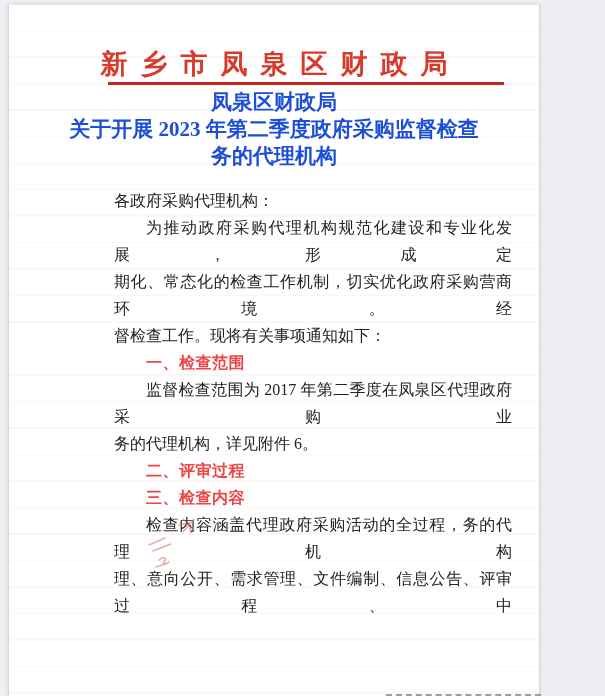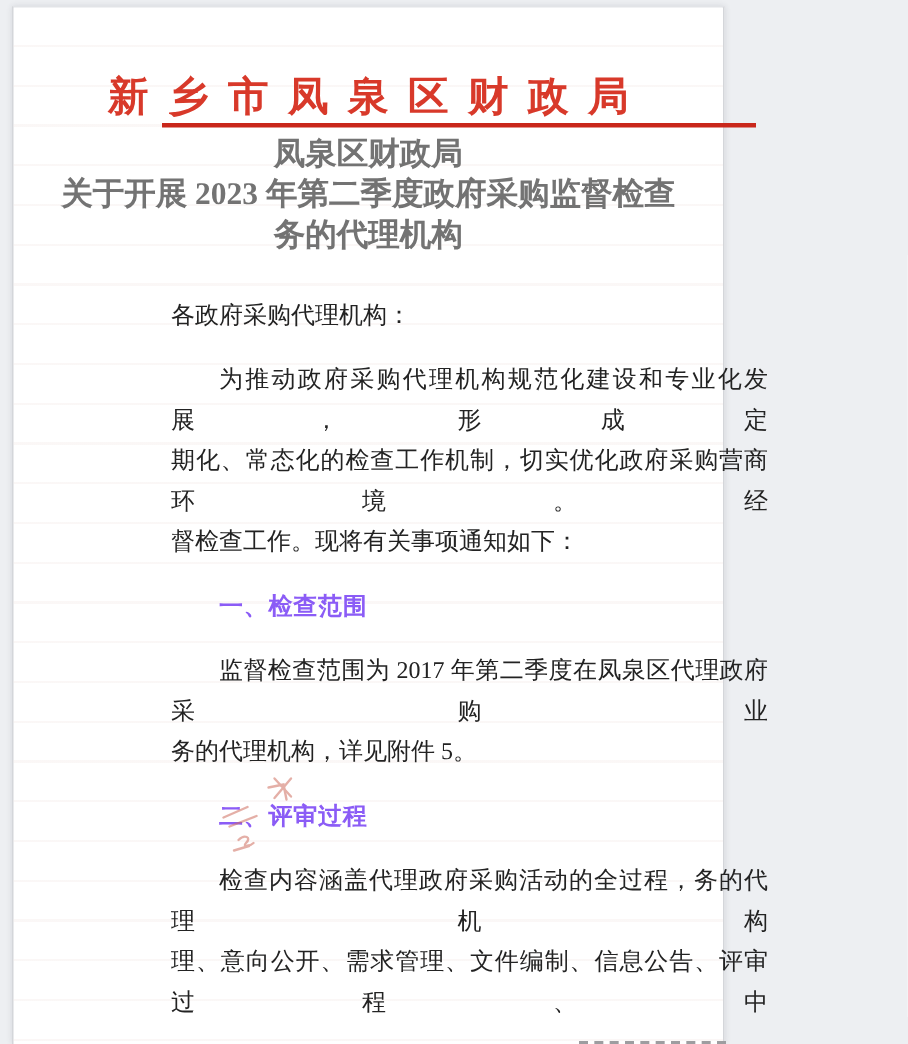--- a/index.html
+++ b/index.html
@@ -10,21 +10,21 @@
     background: #edeff2;
     overflow: hidden;
     font-family: "Liberation Serif", "DejaVu Serif", serif;
   }
   .viewport { position: relative; width: 605px; height: 696px; }
 
   
   .page {
     position: absolute;
     left: 8px; top: 4px;
-    width: 475px; height: 692px;
+    width: 532px; height: 692px;
     background: #ffffff;
     border-left: 1px solid #d4d6da;
     border-right: 1px solid #d4d6da;
     border-top: 1px solid #e2e4e7;
     box-sizing: border-box;
     box-shadow: 0 0 4px rgba(40,45,55,0.12);
   }
   
   .page::before {
     content: "";
@@ -56,43 +56,43 @@
     background: #c9271b;
   }
 
   .doc-title {
     position: absolute;
     top: 84px; left: 0; right: 0;
     text-align: center;
     font-size: 21px;
     font-weight: bold;
     line-height: 27px;
-    color: #737373;
+    color: #1d4ed8;
   }
 
   .content {
     position: absolute;
     top: 182px; left: 105px;
     width: 398px;
     font-size: 16px;
     line-height: 27px;
     color: #232323;
   }
-  .block { margin-top: 16px; }
-  .block:first-child { margin-top: 10px; }
+  .block { margin-top: 0; }
+  .block:first-child { margin-top: 0; }
   .line { text-align: justify; text-align-last: justify; }
   .line.last { text-align-last: left; }
   .ind { text-indent: 2em; }
   .heading {
     font-family: "Liberation Sans", "DejaVu Sans", sans-serif;
     font-weight: bold;
     text-indent: 2em;
     text-align: left;
     letter-spacing: 0.5px;
-    color: #8b5cf6;
+    color: #ef4444;
   }
 
   .pen-marks {
     position: absolute;
     left: 122px; top: 506px;
     width: 78px; height: 66px;
     opacity: 0.55;
     pointer-events: none;
   }
 
@@ -126,25 +126,26 @@
 
       <div class="block">
         <div class="line ind">为推动政府采购代理机构规范化建设和专业化发展，形成定</div>
         <div class="line">期化、常态化的检查工作机制，切实优化政府采购营商环境。经</div>
         <div class="line last">督检查工作。现将有关事项通知如下：</div>
       </div>
 
       <div class="block heading">一、检查范围</div>
       <div class="block">
         <div class="line ind">监督检查范围为 2017 年第二季度在凤泉区代理政府采购业</div>
-        <div class="line last">务的代理机构，详见附件 5。</div>
+        <div class="line last">务的代理机构，详见附件 6。</div>
       </div>
 
       <div class="block heading">二、评审过程</div>
 
+      <div class="block heading">三、检查内容</div>
       <div class="block">
         <div class="line ind">检查内容涵盖代理政府采购活动的全过程，务的代理机构</div>
         <div class="line">理、意向公开、需求管理、文件编制、信息公告、评审过程、中</div>
 
       </div>
 
     </div>
 
     <svg class="pen-marks" viewBox="0 0 78 66" fill="none" xmlns="http://www.w3.org/2000/svg">
       <g stroke="#cf6f60" stroke-width="1.6" stroke-linecap="round">

